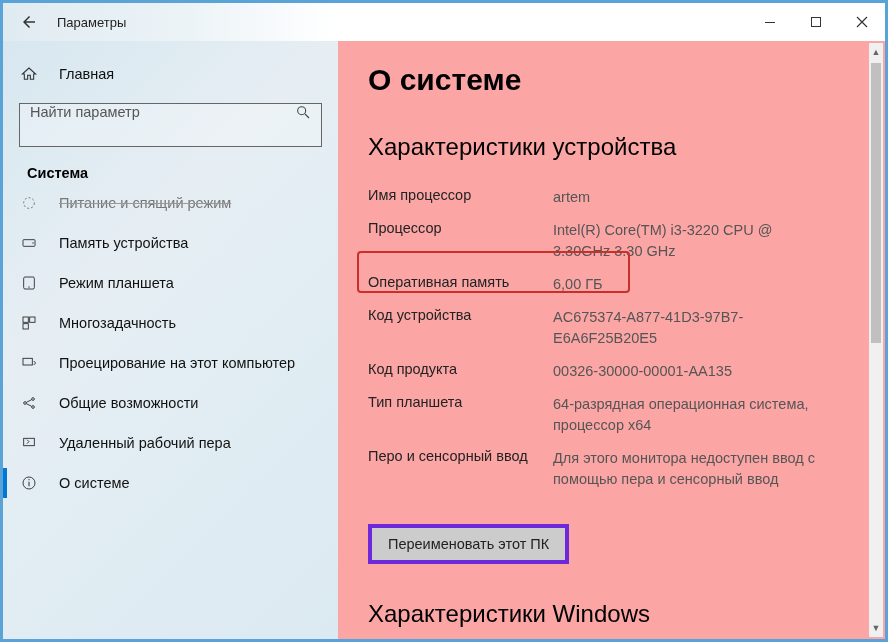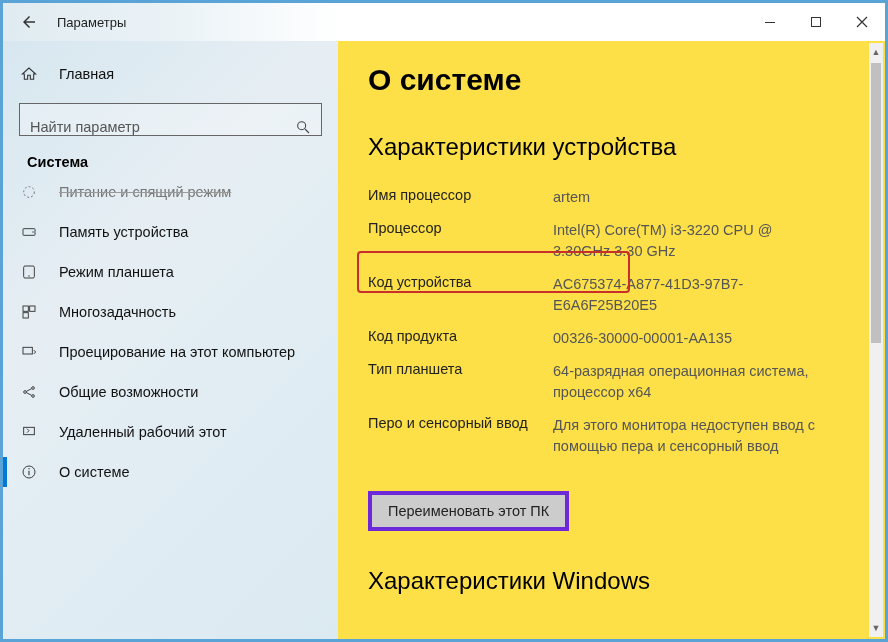--- a/index.html
+++ b/index.html
@@ -11,21 +11,21 @@
     height: 642px;
     overflow: hidden;
     background: #fff;
   }
   .window {
     width: 888px;
     height: 642px;
     border: 3px solid #5aa3d6;
     display: flex;
     flex-direction: column;
-    background: #fde047;
+    background: #fca5a5;
   }
   .titlebar {
     height: 38px;
     display: flex;
     align-items: center;
     padding-left: 10px;
     background: linear-gradient(to right, #e0ebf1, #eaf2f6, #ffffff 38%);
   }
   .titlebar .back {
     width: 32px;
@@ -76,25 +76,25 @@
   .sidebar .nav-row.small { height: 38px; }
   .sidebar .nav-icon {
     width: 20px;
     display: inline-flex;
     justify-content: center;
     color: #333;
     margin-right: 20px;
   }
   .sidebar .search {
     margin: 10px 16px 4px 16px;
-    height: 33px;
+    height: 44px;
     border: 1px solid #666;
     background: rgba(255,255,255,0.25);
     display: flex;
-    align-items: flex-end;
+    align-items: flex-start;
     padding: 0 10px;
     color: #555;
     font-size: 14.5px;
   }
   .sidebar .search .sicon { margin-left: auto; color: #444; }
   .sidebar .section-title {
     margin: 18px 0 2px 24px;
     font-weight: 600;
     font-size: 14.5px;
   }
@@ -299,21 +299,21 @@
         <span>Общие возможности</span>
       </div>
 
       <div class="nav-row">
         <span class="nav-icon">
           <svg width="16" height="16" viewBox="0 0 24 24">
               <rect x="4" y="5" width="16" height="11" fill="none" stroke="#333" stroke-width="1.4"></rect>
               <path d="M9 7l3 3-3 3" fill="none" stroke="#333" stroke-width="1.4"></path>
             </svg>
         </span>
-        <span>Удаленный рабочий этот</span>
+        <span>Удаленный рабочий пера</span>
       </div>
 
       <div class="nav-row" style="position:relative;">
         <div class="active-marker" style="top:5px;"></div>
         <span class="nav-icon">
           <svg width="16" height="16" viewBox="0 0 24 24">
               <circle cx="12" cy="12" r="9" fill="none" stroke="#333" stroke-width="1.4"></circle>
               <line x1="12" y1="10" x2="12" y2="17" stroke="#333" stroke-width="1.6"></line>
               <circle cx="12" cy="7" r="1" fill="#333"></circle>
             </svg>
@@ -330,20 +330,24 @@
       <h2>Характеристики устройства</h2>
 
       <div style="position:relative;">
         <div class="spec-row">
           <div class="spec-label">Имя процессор</div>
           <div class="spec-value">artem</div>
         </div>
         <div class="spec-row">
           <div class="spec-label">Процессор</div>
           <div class="spec-value">Intel(R) Core(TM) i3-3220 CPU @ 3.30GHz   3.30 GHz</div>
+        </div>
+        <div class="spec-row">
+          <div class="spec-label">Оперативная память</div>
+          <div class="spec-value">6,00 ГБ</div>
         </div>
         <div class="spec-row">
           <div class="spec-label">Код устройства</div>
           <div class="spec-value">AC675374-A877-41D3-97B7-E6A6F25B20E5</div>
         </div>
         <div class="spec-row">
           <div class="spec-label">Код продукта</div>
           <div class="spec-value">00326-30000-00001-AA135</div>
         </div>
         <div class="spec-row">

